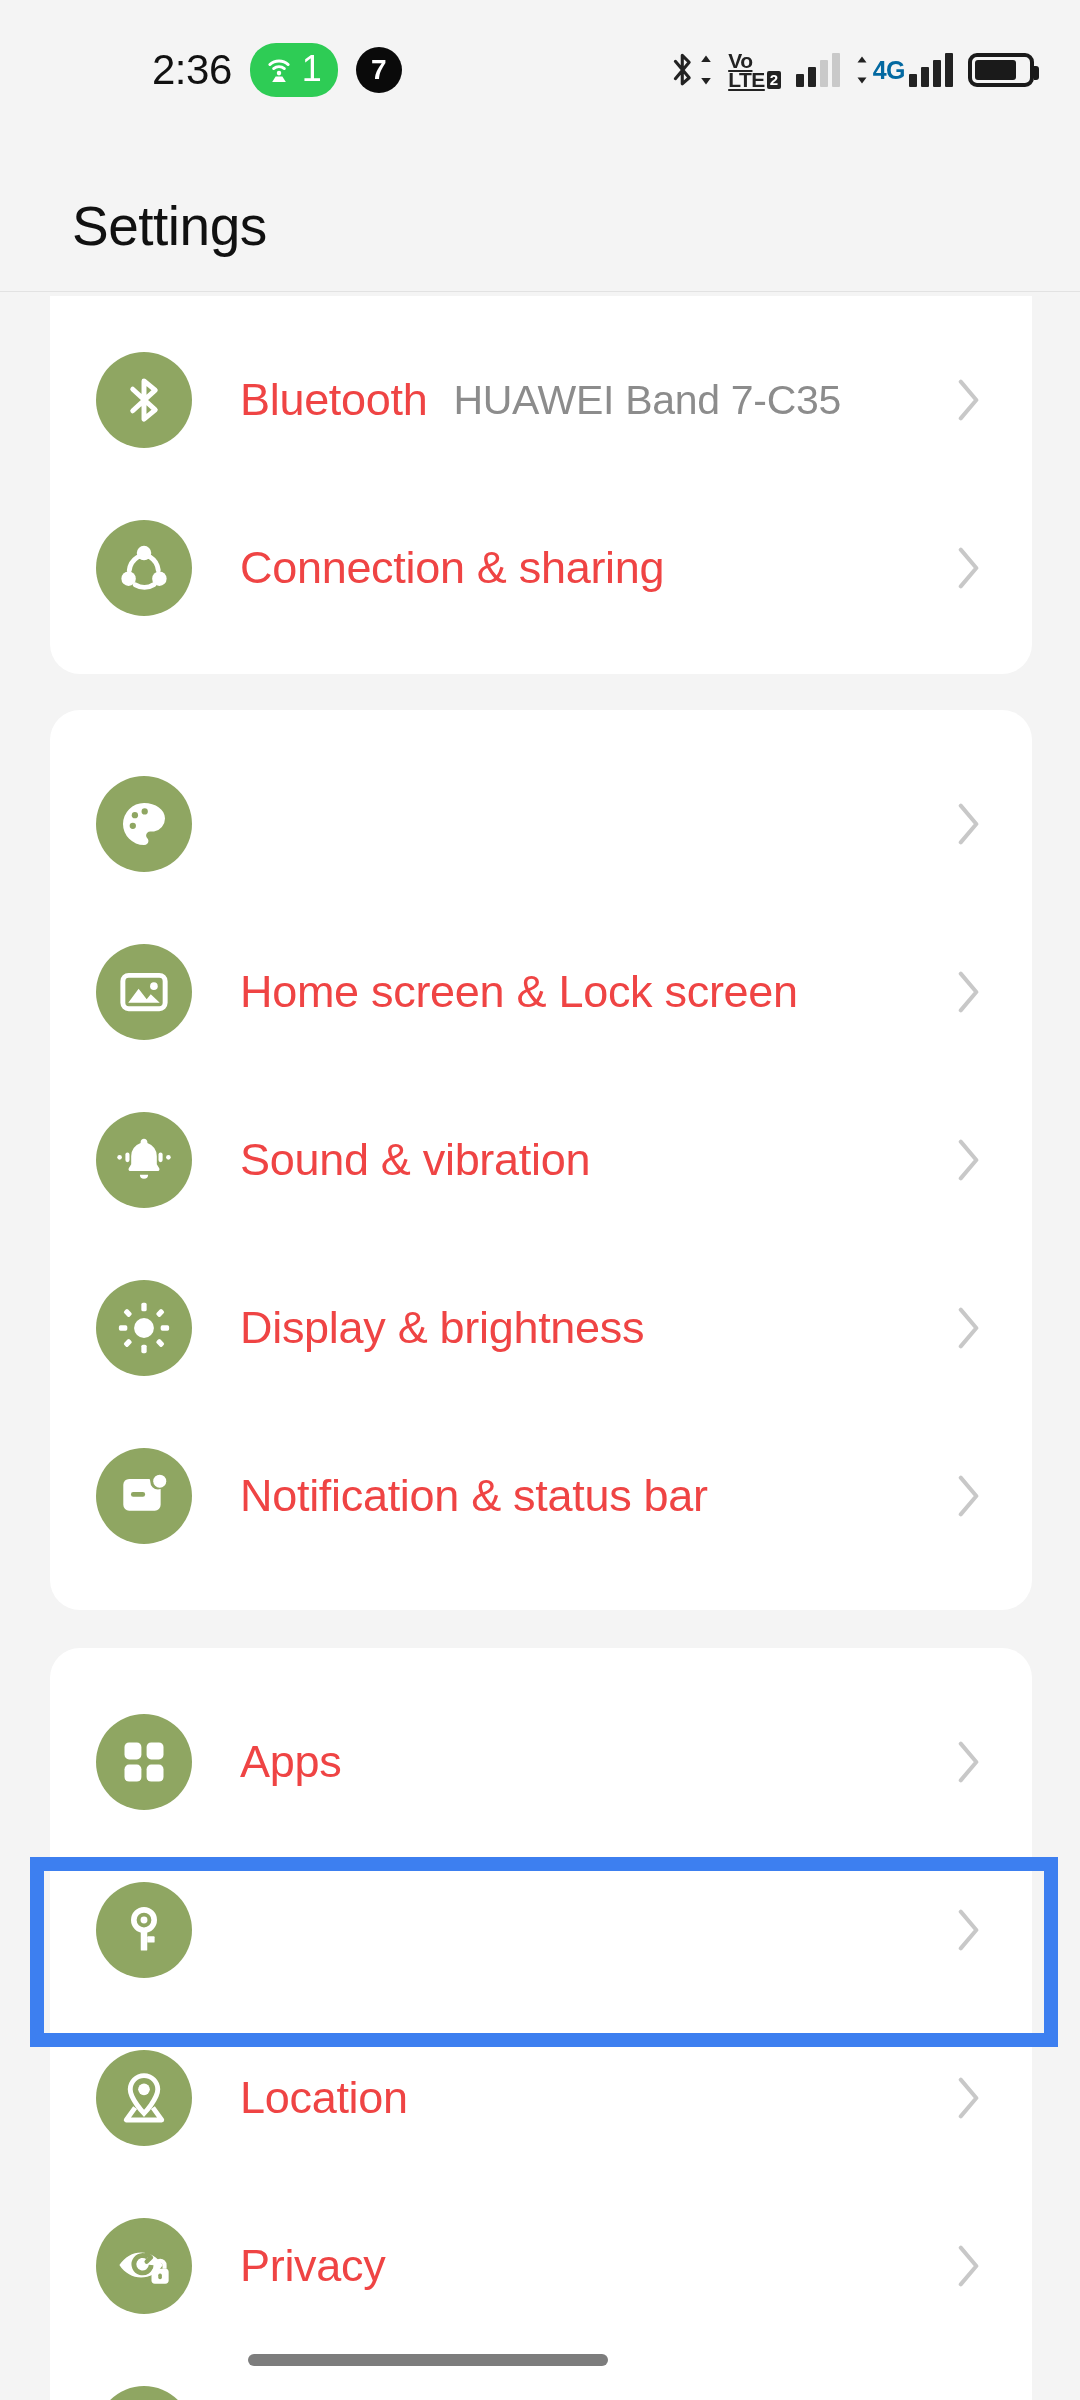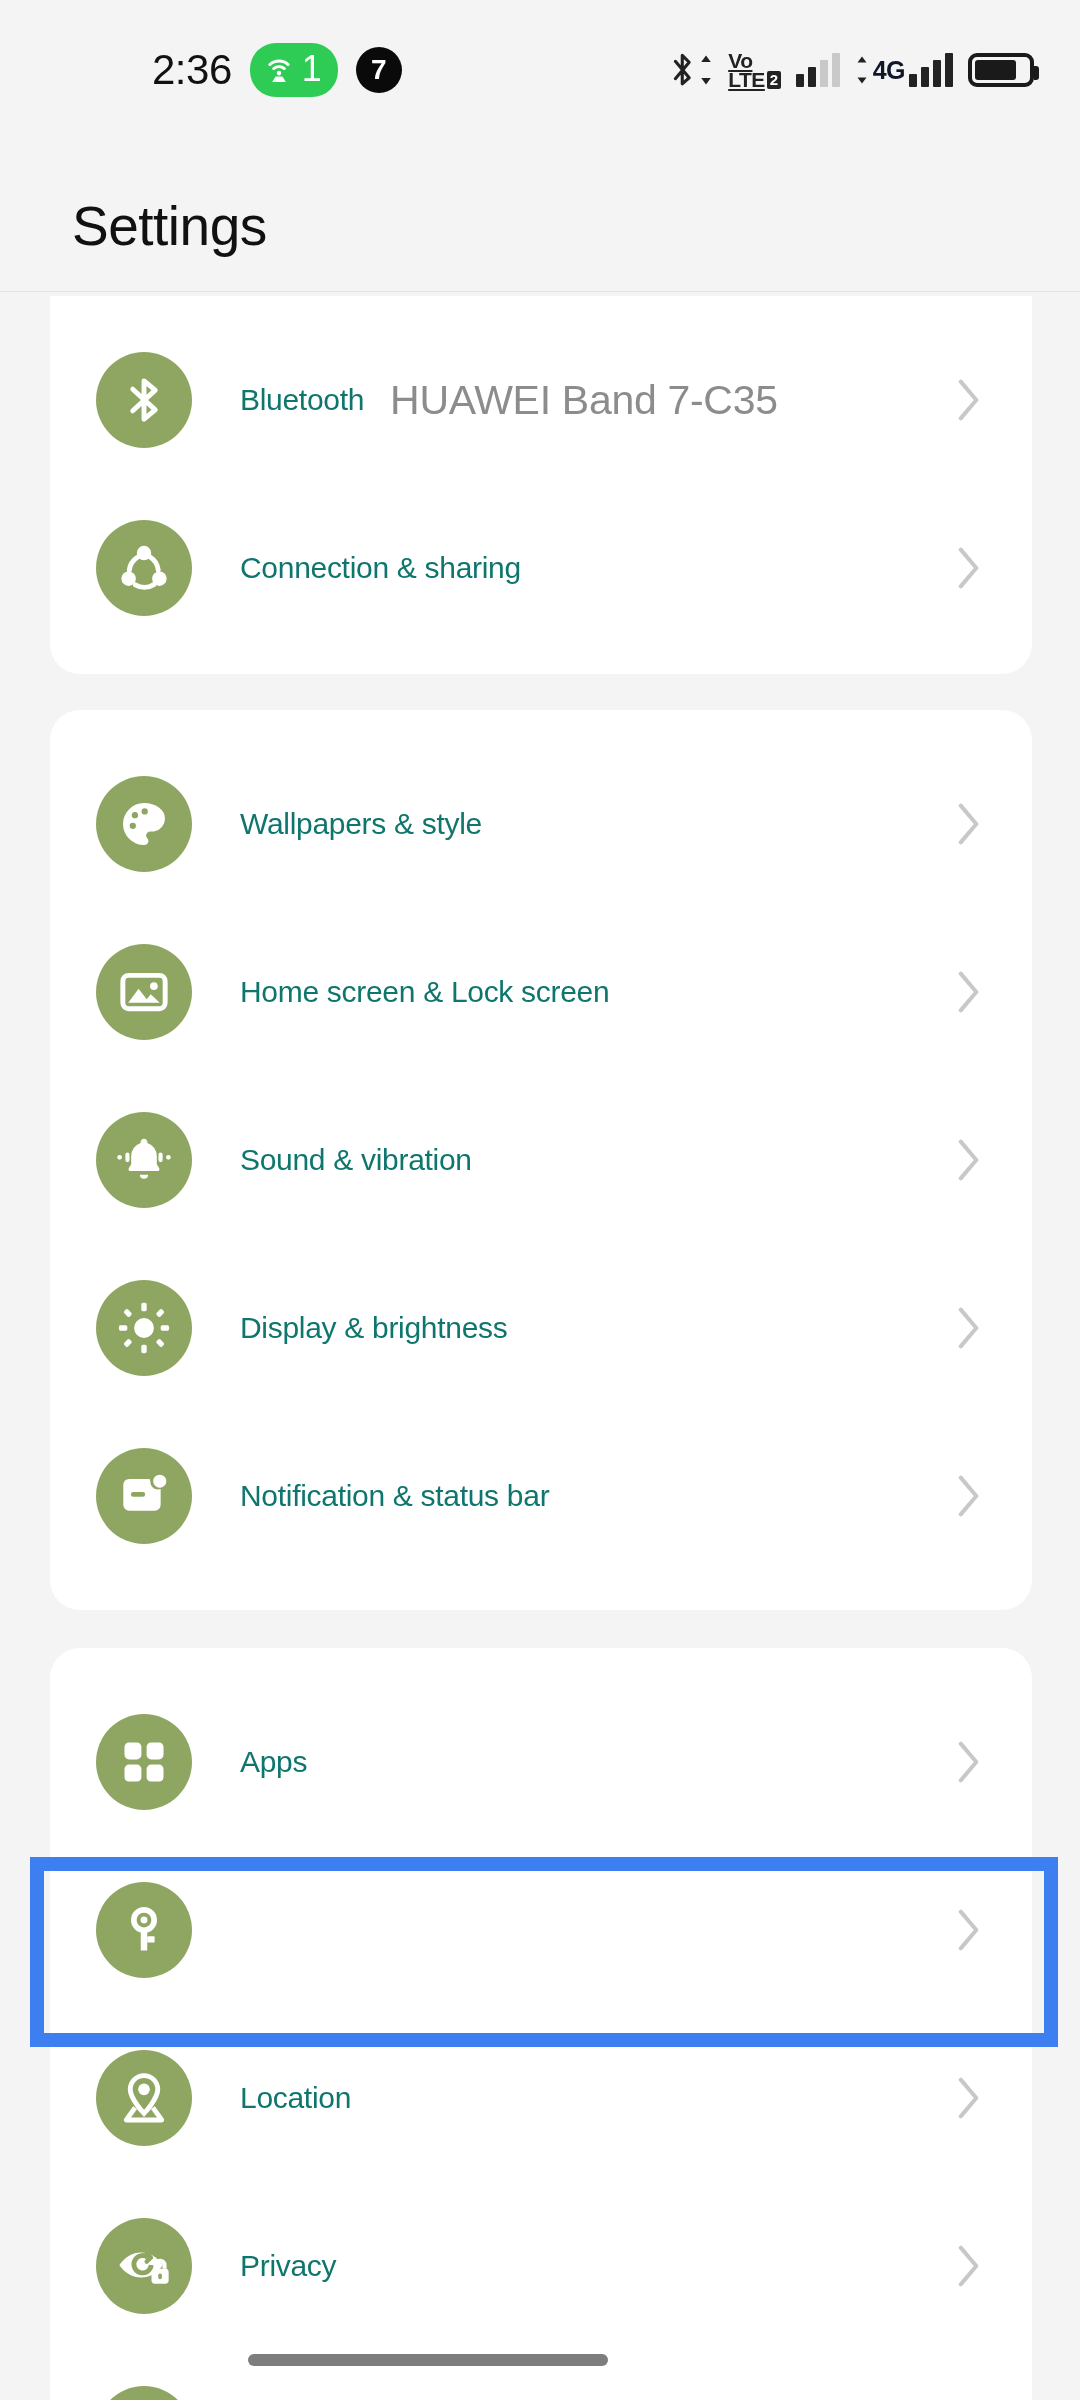--- a/index.html
+++ b/index.html
@@ -35,21 +35,21 @@
   .sb-right { display:flex; align-items:center; gap:15px; height:60px; }
   .sb-ico { display:flex; align-items:center; }
   .volte-box { display:flex; flex-direction:column; line-height:0.92; color:#222; font-weight:bold;text-decoration:underline; }
   .volte-top { font-size:21px; letter-spacing:-0.5px; }
   .volte-bot { font-size:21px; letter-spacing:-0.5px; display:flex; align-items:flex-end; gap:2px; }
   .volte-sim { background:#222; color:#fff; font-size:15px; padding:0 3px; border-radius:2px; line-height:1.25; }
   .bars { display:flex; align-items:flex-end; gap:4px; height:34px; }
   .bars i { display:block; width:8px; border-radius:1px; background:#222; }
   .bars i.off { background:#C9C9C9; }
   .fourg-wrap { display:flex; align-items:center; gap:4px; }
-  .fourg-label { font-size:25px; font-weight:bold; color:#0f172a; letter-spacing:-0.5px; }
+  .fourg-label { font-size:25px; font-weight:bold; color:#0369a1; letter-spacing:-0.5px; }
   .battery {
     width:66px; height:34px; border:4px solid #1A1A1A; border-radius:9px;
     position:relative; display:flex; align-items:center; padding:3px;
   }
   .battery::after {
     content:""; position:absolute; right:-9px; top:9px;
     width:5px; height:14px; background:#1A1A1A; border-radius:0 3px 3px 0;
   }
   .battery-fill { height:100%; background:#1A1A1A; border-radius:3px; width:78%; }
 
@@ -77,21 +77,21 @@
     display:flex; align-items:center; cursor:default;
   }
   .row-icon {
     width:96px; height:96px; border-radius:50%;
     background:#8FA662;
     display:flex; align-items:center; justify-content:center;
     margin-left:46px; flex:0 0 auto;
   }
   .row-icon svg { display:block; }
   .row-label {
-    margin-left:48px; font-size:30px; color:#0f766e; letter-spacing:-0.3px; white-space:nowrap;
+    margin-left:48px; font-size:45px; color:#ef4444; letter-spacing:-0.3px; white-space:nowrap;
   }
   .row-value {
     margin-left:26px; font-size:41px; color:#8C8C8C; letter-spacing:-0.3px; white-space:nowrap;
   }
   .chevron {
     position:absolute; right:52px; top:50%; transform:translateY(-50%);
     width:22px; height:44px;
   }
   .chevron svg { display:block; }
 
@@ -221,21 +221,20 @@
       <div class="card" style="top: 417px; padding-top: 30px; padding-bottom: 30px;">
         <div class="row" style="height: 168px;">
           <div class="row-icon">
             <svg width="56" height="56" viewBox="0 0 24 24">
         <path d="M12 3a9 9 0 1 0 0 18c1.2 0 1.9-.8 1.9-1.7 0-.5-.2-.9-.5-1.2-.3-.3-.5-.7-.5-1.2 0-.9.8-1.7 1.8-1.7h1.6A5.7 5.7 0 0 0 21 9.6C21 5.9 17 3 12 3z" fill="#FFFFFF"></path>
         <circle cx="8.1" cy="8.2" r="1.35" fill="#8FA662"></circle>
         <circle cx="12.3" cy="6.6" r="1.35" fill="#8FA662"></circle>
         <circle cx="7.2" cy="12.8" r="1.35" fill="#8FA662"></circle>
       </svg>
           </div>
-          <div class="row-label">Wallpapers &amp; style</div>
           <div class="chevron">
             <svg viewBox="0 0 12 24" width="22" height="44">
               <path d="M1.5 2 L10 12 L1.5 22" fill="none" stroke="#C8C8C8" stroke-width="2.2" stroke-linecap="round" stroke-linejoin="round"></path>
             </svg>
           </div>
         </div>
         <div class="row" style="height: 168px;">
           <div class="row-icon">
             <svg width="54" height="54" viewBox="0 0 24 24">
         <rect x="2.6" y="4.6" width="18.8" height="14.8" rx="2.6" fill="none" stroke="#FFFFFF" stroke-width="2.2"></rect>

